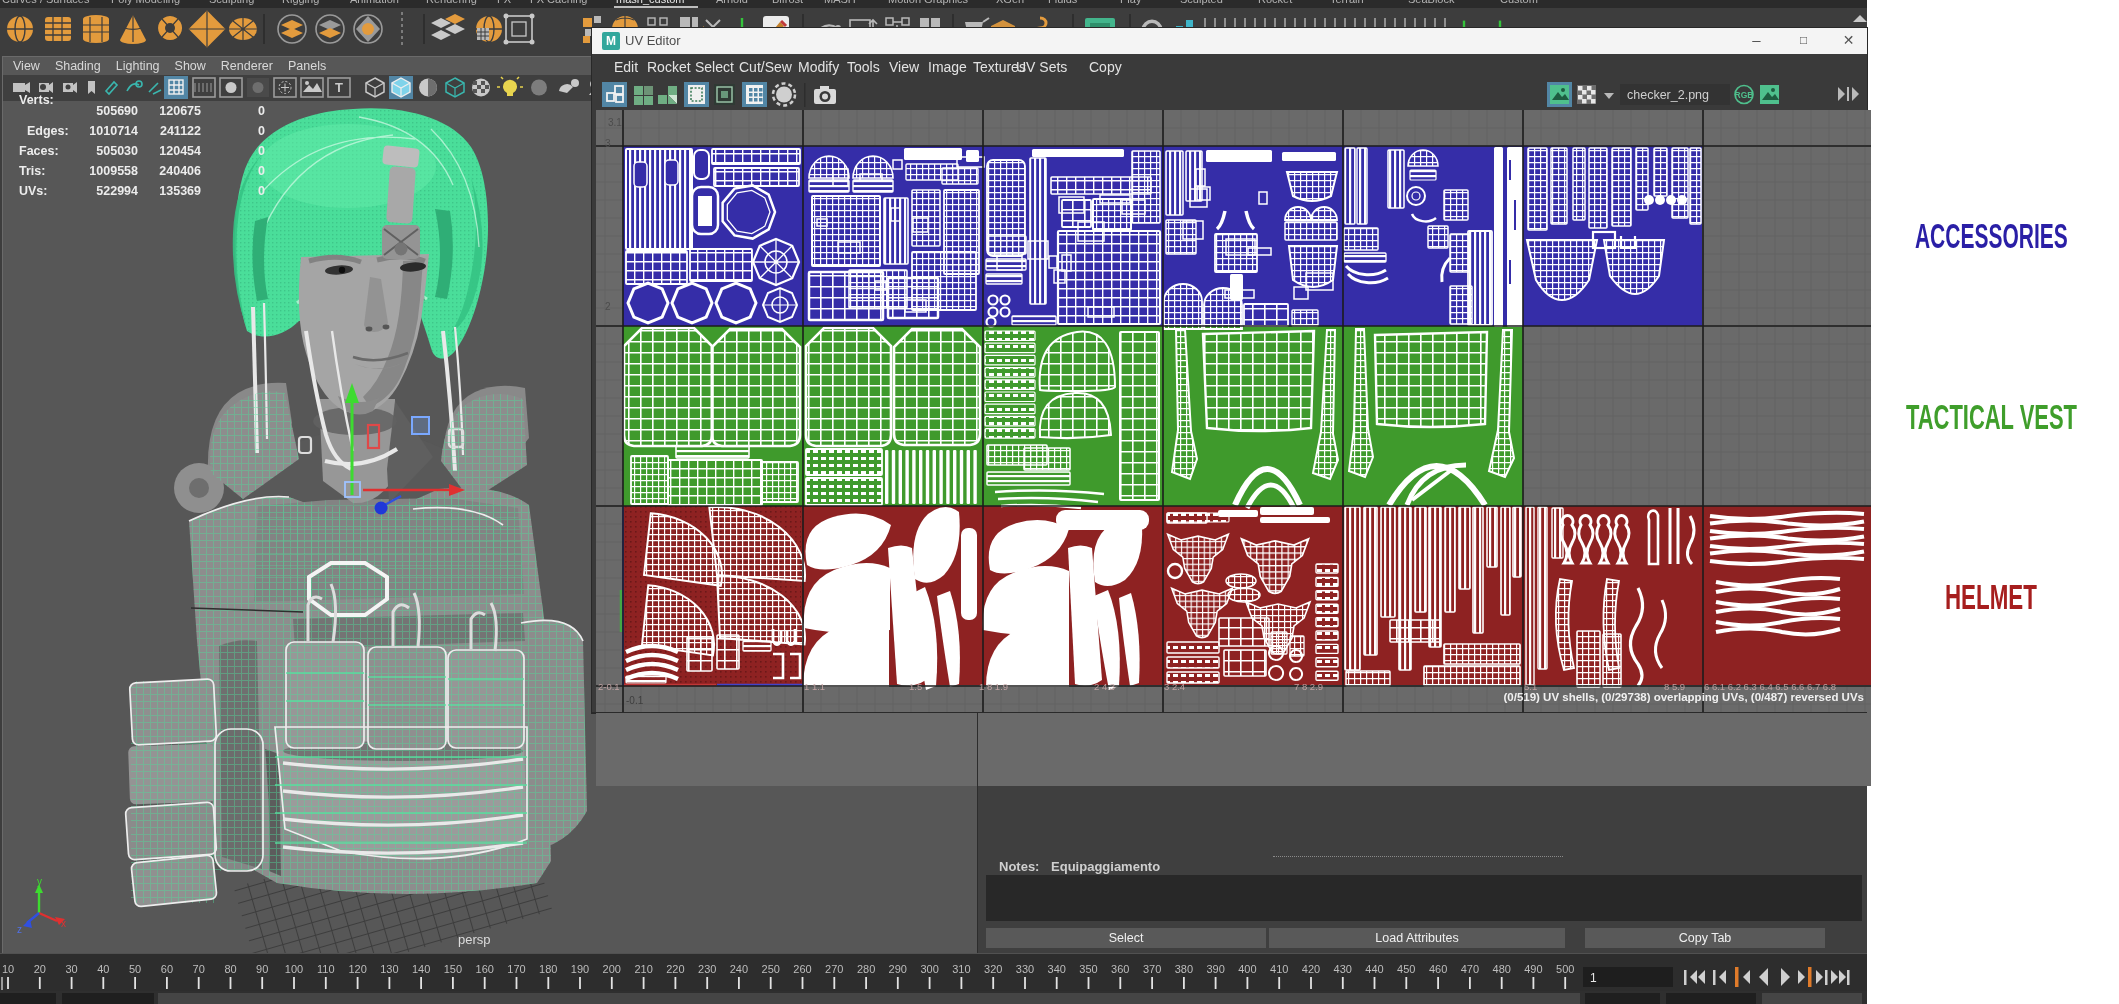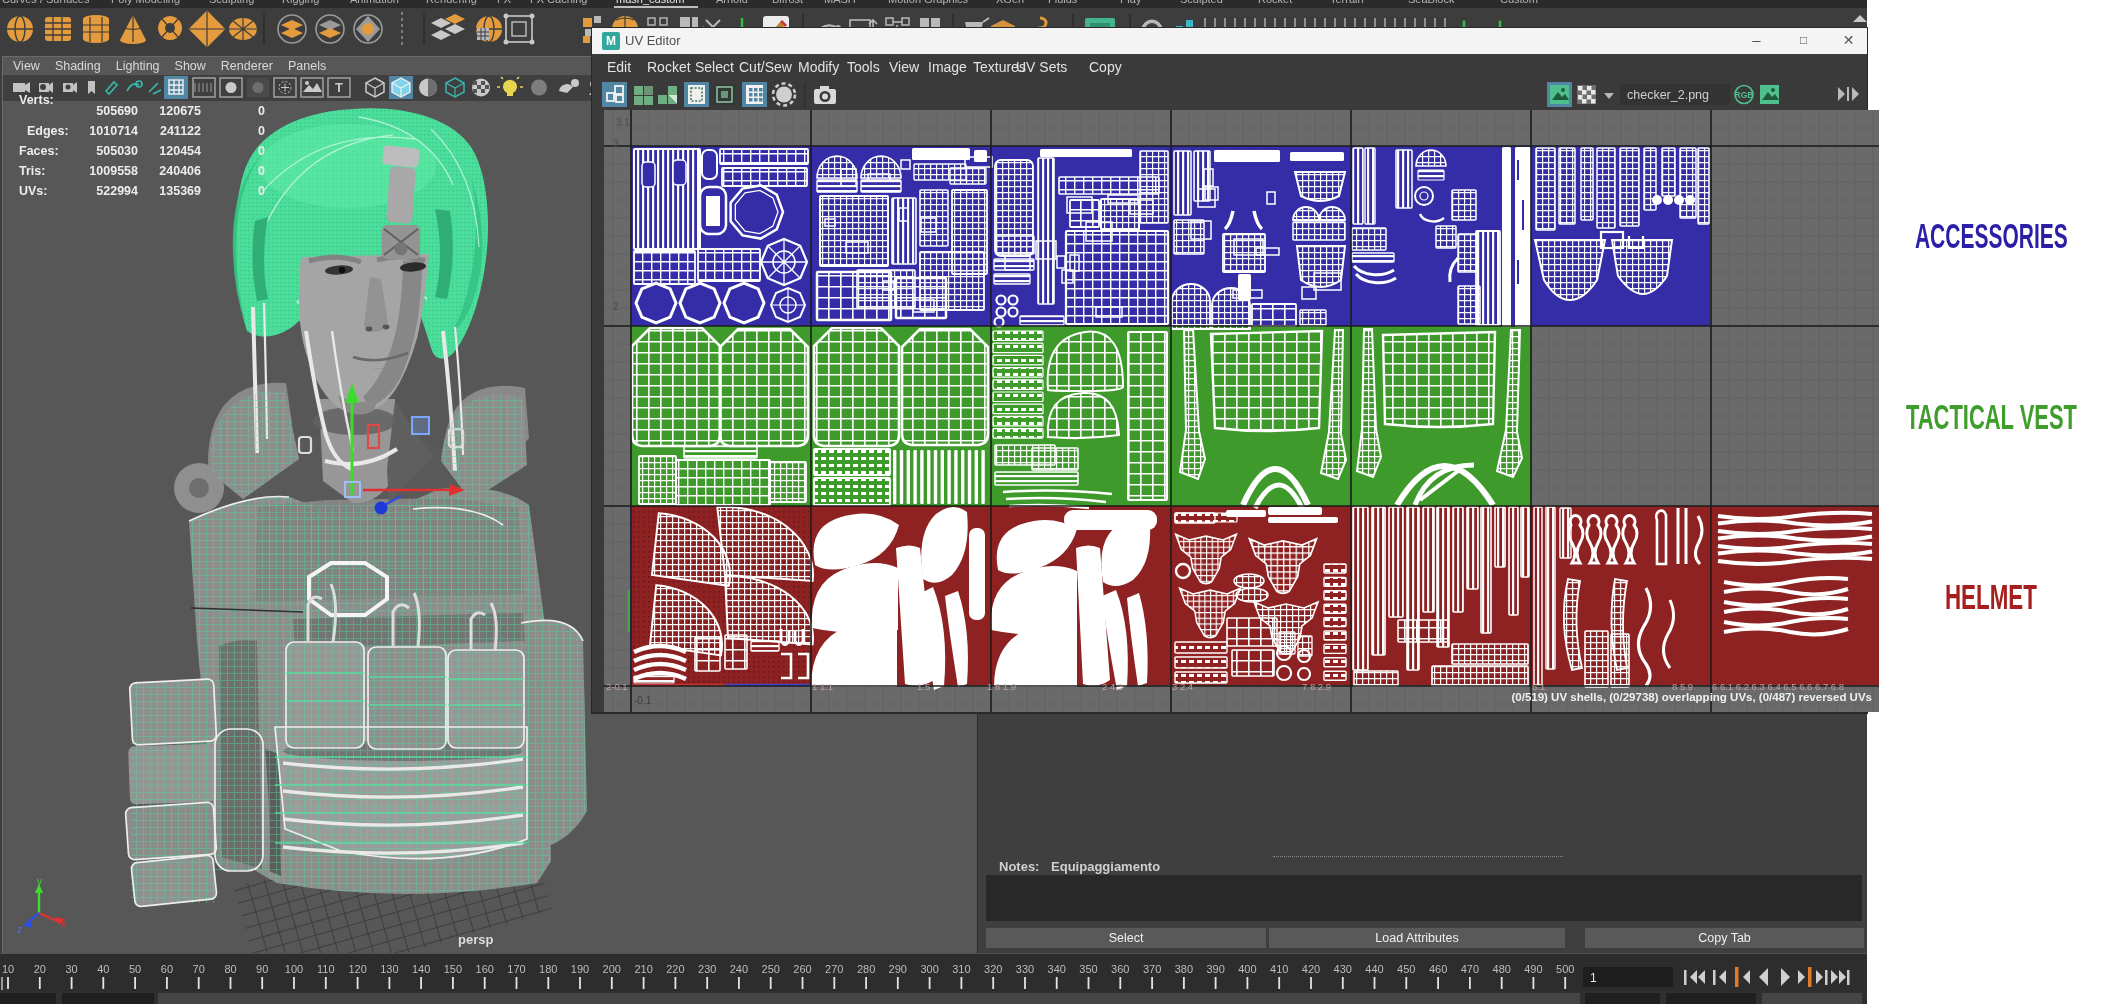--- a/index.html
+++ b/index.html
@@ -430,29 +430,29 @@
     <div class="hudr" style="left:140px;top:87px;width:58px">120454</div>
     <div class="hudr" style="left:200px;top:87px;width:62px">0</div>
     <div class="hud" style="left:16px;top:107px">Tris:</div>
     <div class="hudr" style="left:60px;top:107px;width:75px">1009558</div>
     <div class="hudr" style="left:140px;top:107px;width:58px">240406</div>
     <div class="hudr" style="left:200px;top:107px;width:62px">0</div>
     <div class="hud" style="left:16px;top:127px">UVs:</div>
     <div class="hudr" style="left:60px;top:127px;width:75px">522994</div>
     <div class="hudr" style="left:140px;top:127px;width:58px">135369</div>
     <div class="hudr" style="left:200px;top:127px;width:62px">0</div>
-    <div class="abs" style="left:455px;top:875px;font-size:13px;font-weight:bold;color:#dcdcdc">persp</div>
+    <div class="abs" style="left:455px;top:875px;font-size:13px;font-weight:normal;color:#dcdcdc">persp</div>
   </div>
 <div class="abs" id="attr">
     <div style="position:absolute;left:296px;top:143px;width:290px;border-top:1px dotted #8a8a8a"></div>
     <div id="notes">Notes: <i>Equipaggiamento</i></div>
     <div id="ntb"></div>
     <div class="btn" style="left:9px;width:280px">Select</div>
     <div class="btn" style="left:292px;width:296px">Load Attributes</div>
-    <div class="btn" style="left:608px;width:279px">Copy Tab</div>
+    <div class="btn" style="left:608px;width:240px">Copy Tab</div>
   </div>
 <div class="abs" id="tline"><svg width="1867" height="38" viewBox="0 0 1867 38">
       <rect x="0" y="0" width="1867" height="38" fill="#2d2d2d"></rect>
       <text x="8.0" y="19" font-size="11" fill="#bdbdbd" text-anchor="middle">10</text>
       <rect x="7.1" y="23" width="1.8" height="12" fill="#e3e3e3"></rect>
       <text x="39.8" y="19" font-size="11" fill="#bdbdbd" text-anchor="middle">20</text>
       <rect x="38.9" y="23" width="1.8" height="12" fill="#e3e3e3"></rect>
       <text x="71.6" y="19" font-size="11" fill="#bdbdbd" text-anchor="middle">30</text>
       <rect x="70.7" y="23" width="1.8" height="12" fill="#e3e3e3"></rect>
       <text x="103.3" y="19" font-size="11" fill="#bdbdbd" text-anchor="middle">40</text>
@@ -587,21 +587,21 @@
       <svg class="abs" style="left:10px;top:4px" width="18" height="18">
         <rect width="18" height="18" rx="2" fill="#32a79c"></rect>
         <text x="9" y="13" font-size="12" font-weight="bold" fill="#fff" text-anchor="middle">M</text>
       </svg>
       <div class="t">UV Editor</div>
       <div class="wbtn" style="left:1156px;font-size:15px">–</div>
       <div class="wbtn" style="left:1203px;font-size:12px">□</div>
       <div class="wbtn" style="left:1248px;font-size:14px">✕</div>
     </div>
     <div class="abs" id="uvmenu">
-      <span style="left:15px">Edit</span>
+      <span style="left:22px">Edit</span>
       <span style="left:55px">Rocket</span>
       <span style="left:103px">Select</span>
       <span style="left:147px">Cut/Sew</span>
       <span style="left:206px">Modify</span>
       <span style="left:255px">Tools</span>
       <span style="left:297px">View</span>
       <span style="left:336px">Image</span>
       <span style="left:381px">Textures</span>
       <span style="left:424px">UV Sets</span>
       <span style="left:497px">Copy</span>
@@ -680,21 +680,21 @@
       </g>
       <rect x="1168" y="4" width="19" height="19" fill="#4fc08d"></rect>
       <path d="M1170 19 l6 -8 l4 5 l3 -3 l4 6 Z" fill="#1e5c40"></path>
       <circle cx="1181" cy="9" r="2" fill="#1e5c40"></circle>
       <g fill="#b9b9b9">
         <path d="M1246 6 l7 7 l-7 7 Z"></path>
         <rect x="1255" y="6" width="2" height="14"></rect>
         <path d="M1260 6 l7 7 l-7 7 Z"></path>
       </g>
     </svg>
-    <div class="abs" style="left:12px;top:82px;width:1275px;height:602px;background:#6a6a6a;overflow:hidden"><svg width="1275" height="602" viewBox="592 110 1275 602">
+    <div class="abs" style="left:4px;top:82px;width:1275px;height:676px;background:#6a6a6a;overflow:hidden"><svg width="1275" height="602" viewBox="592 110 1275 602">
         <defs>
           <pattern id="pg9" width="9" height="9" patternUnits="userSpaceOnUse">
             <path d="M0 0.7 H9 M0.7 0 V9" stroke="#ffffff" stroke-width="1.4" fill="none"></path>
           </pattern>
           <pattern id="pg6" width="6" height="6" patternUnits="userSpaceOnUse">
             <path d="M0 0.6 H6 M0.6 0 V6" stroke="#ffffff" stroke-width="1.2" fill="none"></path>
           </pattern>
           <pattern id="pg12" width="12" height="11" patternUnits="userSpaceOnUse">
             <path d="M0 0.8 H12 M0.8 0 V11" stroke="#ffffff" stroke-width="1.6" fill="none"></path>
           </pattern>

